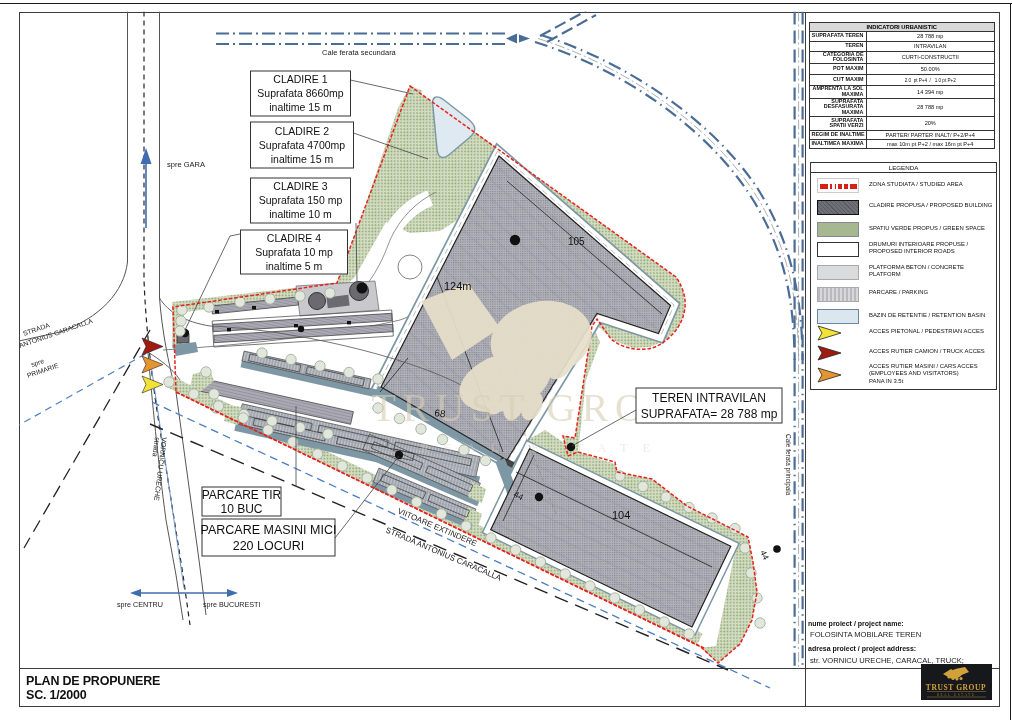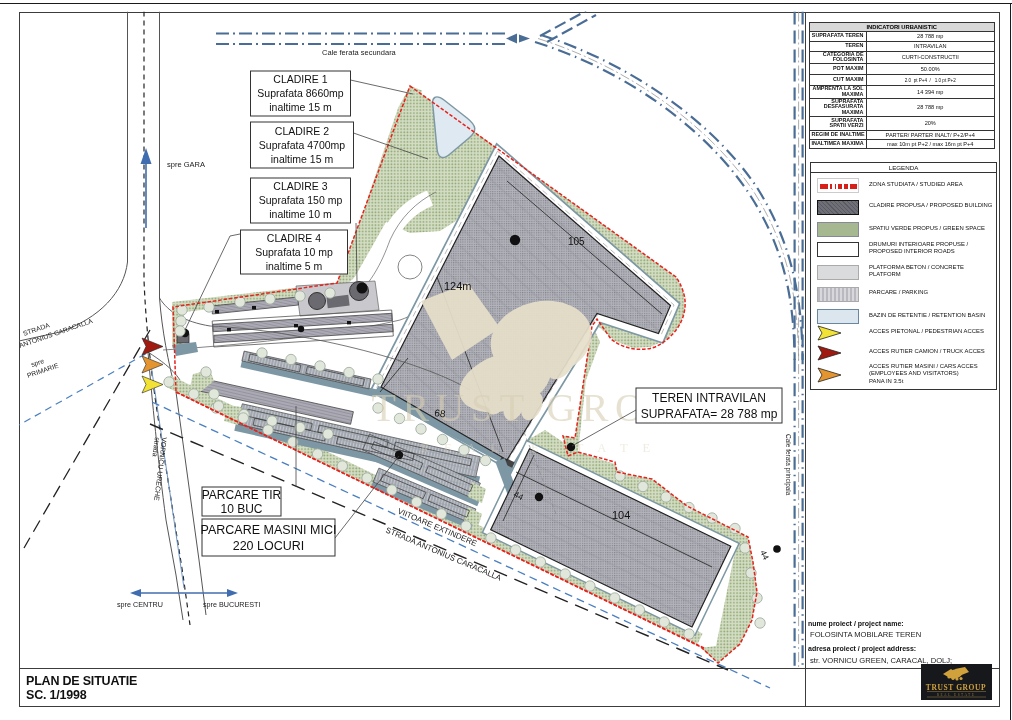--- a/index.html
+++ b/index.html
@@ -305,22 +305,22 @@
         <text x="241.5" y="512.7" font-size="12" fill="#111" text-anchor="middle">10 BUC</text>
       </g>
       <g>
         <rect x="202" y="519" width="133" height="37" fill="#fff" stroke="#333" stroke-width="1"></rect>
         <text x="268.5" y="533.9" font-size="12.5" fill="#111" text-anchor="middle">PARCARE MASINI MICI</text>
         <text x="268.5" y="549.9" font-size="12.5" fill="#111" text-anchor="middle">220 LOCURI</text>
       </g>
 </g>
 </svg>
 <div style="position:absolute;left:19px;top:668.2px;width:981px;height:1px;background:#3c3c3c"></div>
-<div class="ttl" style="top:674px">PLAN DE SITUATIE</div>
-<div class="ttl" style="top:688px">SC. 1/1998</div>
+<div class="ttl" style="top:674px">PLAN DE PROPUNERE</div>
+<div class="ttl" style="top:688px">SC. 1/2000</div>
 <table class="ind">
     <colgroup>
       <col style="width:57px">
       <col>
     </colgroup>
     <tbody>
       <tr>
         <td colspan="2" class="cap">INDICATORI URBANISTIC</td>
       </tr>
       <tr style="height:9.5px">
@@ -397,21 +397,21 @@
     </svg>
     <div style="position:absolute;left:58px;top:185.4px;font-size:5.9px;line-height:7.2px;color:#111">ACCES RUTIER CAMION / TRUCK ACCES</div>
     <svg style="position:absolute;left:5.5px;top:204.5px" width="26" height="16">
       <polygon points="1,1 24,8 1,15 5,8" fill="#e5952f" stroke="#222" stroke-width="0.8"></polygon>
     </svg>
     <div style="position:absolute;left:58px;top:200.7px;font-size:5.9px;line-height:7.2px;color:#111">ACCES RUTIER MASINI / CARS ACCES<br>(EMPLOYEES AND VISITATORS)<br>PANA IN 3.5t</div>
   </div>
 <div style="position:absolute;left:808px;top:620px;font-size:7px;font-weight:bold;color:#111">nume proiect / project name:</div>
 <div style="position:absolute;left:810px;top:630px;font-size:7.6px;color:#222">FOLOSINTA MOBILARE TEREN</div>
 <div style="position:absolute;left:808px;top:645px;font-size:7px;font-weight:bold;color:#111">adresa proiect / project address:</div>
-<div style="position:absolute;left:810px;top:655.5px;font-size:7.6px;color:#222">str. VORNICU GREEN, CARACAL, DOLJ;</div>
+<div style="position:absolute;left:810px;top:655.5px;font-size:7.6px;color:#222">str. VORNICU URECHE, CARACAL, TRUCK;</div>
 <div style="position:absolute;left:920.5px;top:664px;width:71px;height:36px;background:#17181c">
 <svg width="71" height="36" style="position:absolute;left:0;top:0">
 <polygon points="22,10 30,5 36,9 29,14" fill="#d1a23c"></polygon>
 <polygon points="34,5 44,3 48,8 38,12" fill="#d1a23c"></polygon>
 <ellipse cx="34" cy="10" rx="7.5" ry="4.5" fill="#d1a23c" transform="rotate(-12 34 10)"></ellipse>
 <circle cx="28" cy="13" r="1.6" fill="#d1a23c"></circle>
       <circle cx="32" cy="14.5" r="1.6" fill="#d1a23c"></circle>
       <circle cx="36" cy="15" r="1.6" fill="#d1a23c"></circle>
       <circle cx="40" cy="14.5" r="1.6" fill="#d1a23c"></circle>
 <line x1="6" y1="27.5" x2="65" y2="27.5" stroke="#8a7340" stroke-width="0.6"></line>

